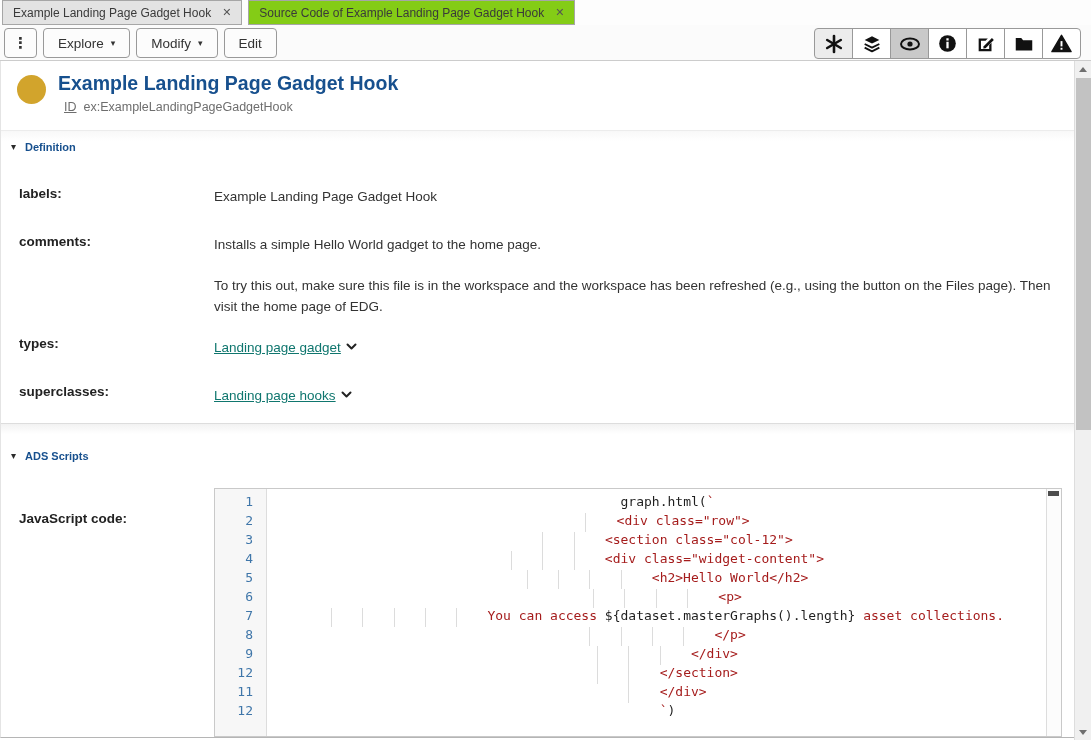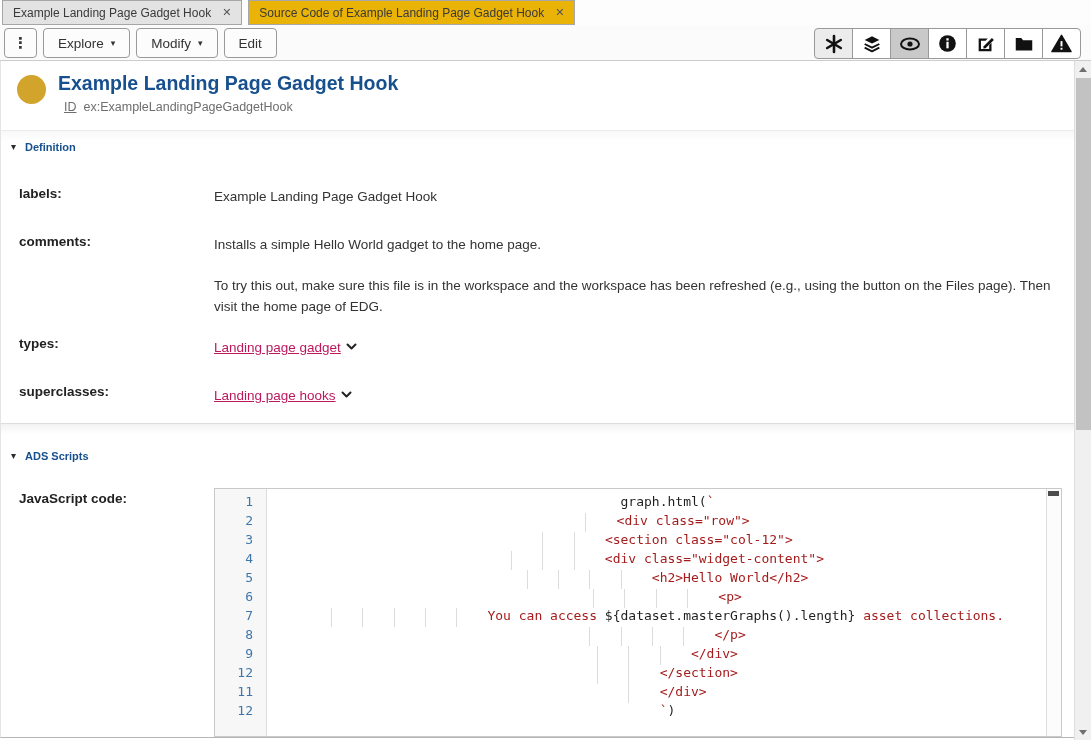--- a/index.html
+++ b/index.html
@@ -5,21 +5,21 @@
   html,body{margin:0;padding:0;background:#fff;}
   body{width:1091px;height:740px;position:relative;overflow:hidden;
        font-family:"Liberation Sans","DejaVu Sans",sans-serif;color:#333;}
 
   
   .tabbar{position:absolute;top:0;left:0;right:0;height:25px;background:#fdfdfd;
           display:flex;align-items:stretch;padding-left:2px;gap:6px;box-sizing:border-box;}
   .tab{display:flex;align-items:center;padding:0 10px;border:1px solid #a6a6a6;
        font-size:12px;color:#3a3a3a;box-sizing:border-box;cursor:default;white-space:nowrap;}
   .tab.active{background:#e3e3e3;}
-  .tab.inactive{background:#eab308;}
+  .tab.inactive{background:#84cc16;}
   .tab .close{margin-left:11px;font-size:11px;color:#555;}
 
   
   .toolbar{position:absolute;top:25px;left:0;right:0;height:36px;background:#fbfbfb;
            border-bottom:1px solid #ccc;box-sizing:border-box;}
   .tb-left{position:absolute;left:4px;top:3px;display:flex;gap:6px;}
   .btn{height:30px;padding:12px 14px;border:1px solid #999;border-radius:4px;background:#fcfcfc;
        font-size:13.5px;color:#333;display:flex;align-items:center;gap:7px;box-sizing:border-box;
        font-family:inherit;}
   .btn.kebab{width:33px;justify-content:center;padding:0;font-weight:bold;font-size:15px;}
@@ -45,21 +45,21 @@
   .divider{position:absolute;left:0;right:0;height:10px;border-top:1px solid #ddd;
            background:linear-gradient(#f2f2f2,#ffffff);}
   .divider.faint{border-top:1px solid #ececec;background:linear-gradient(#f8f8f8,#fff);}
 
   .sec-head{position:absolute;left:10px;display:flex;align-items:center;gap:9px;}
   .sec-tri{font-size:10px;color:#2b2b2b;line-height:1;}
   .sec-title{font-size:11px;font-weight:bold;color:#17508e;}
 
   .plabel{position:absolute;left:18px;font-size:13.5px;font-weight:bold;color:#222;}
   .pvalue{position:absolute;left:213px;font-size:13.5px;color:#333;max-width:845px;line-height:21px;}
-  .link{color:#be185d;text-decoration:underline;cursor:pointer;}
+  .link{color:#0f766e;text-decoration:underline;cursor:pointer;}
   .chev{display:inline-block;margin-left:5px;vertical-align:1px;}
 
   
   .cm{position:absolute;left:213px;top:427px;width:848px;height:249px;border:1px solid #c9c9c9;
       box-sizing:border-box;background:#fff;display:flex;overflow:hidden;}
   .cm-gutter{width:52px;background:#f7f7f7;border-right:1px solid #ddd;padding-top:5px;
              box-sizing:border-box;flex:none;}
   .ln{height:19px;line-height:19px;text-align:right;padding-right:13px;
       font:13px "DejaVu Sans Mono",monospace;color:#3f76a9;}
   .cm-code{flex:1;padding:5px 0 0 7px;overflow:hidden;}
@@ -215,21 +215,21 @@
         </svg></span>
   </div>
 
   <div class="divider" style="top:362px;"></div>
 
   <div class="sec-head" style="top:389px;">
     <span class="sec-tri">▾</span>
     <span class="sec-title">ADS Scripts</span>
   </div>
 
-  <div class="plabel" style="top:430px;">JavaScript code:</div>
+  <div class="plabel" style="top:450px;">JavaScript code:</div>
 
   <div class="cm" style="position:absolute;">
     <div class="cm-gutter" id="cm-gutter">
         <div class="ln">1</div>
         <div class="ln">2</div>
         <div class="ln">3</div>
         <div class="ln">4</div>
         <div class="ln">5</div>
         <div class="ln">6</div>
         <div class="ln">7</div>

